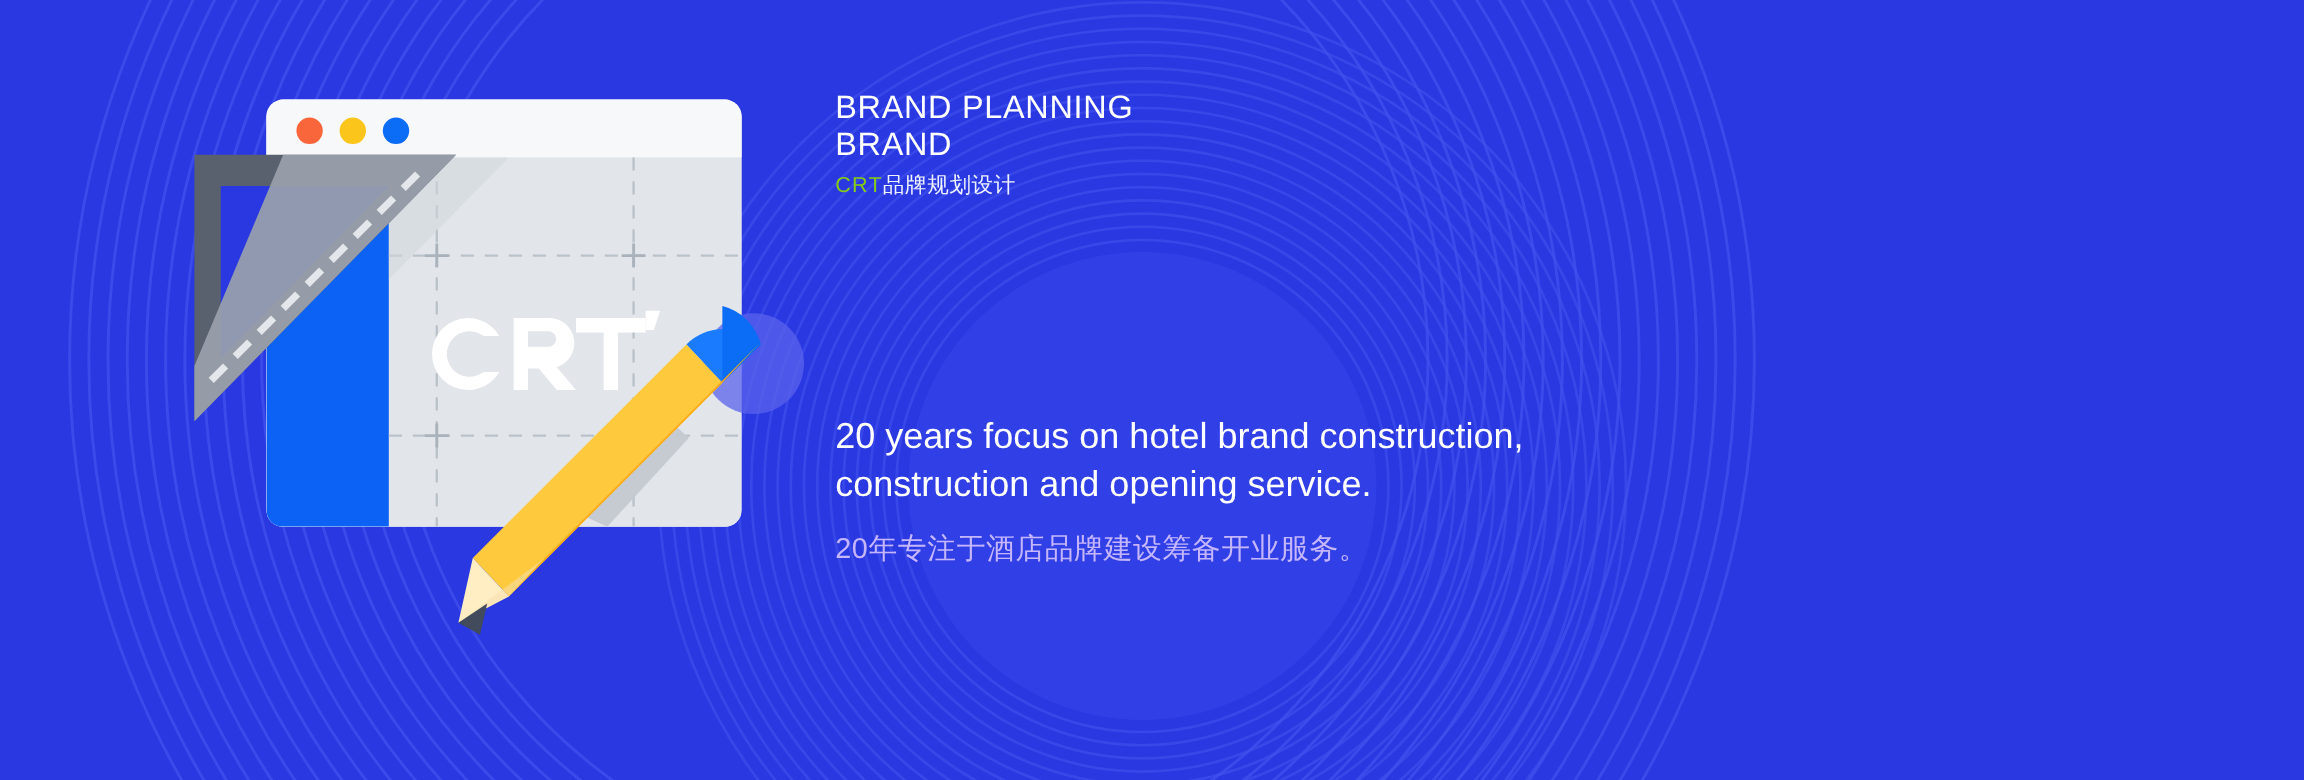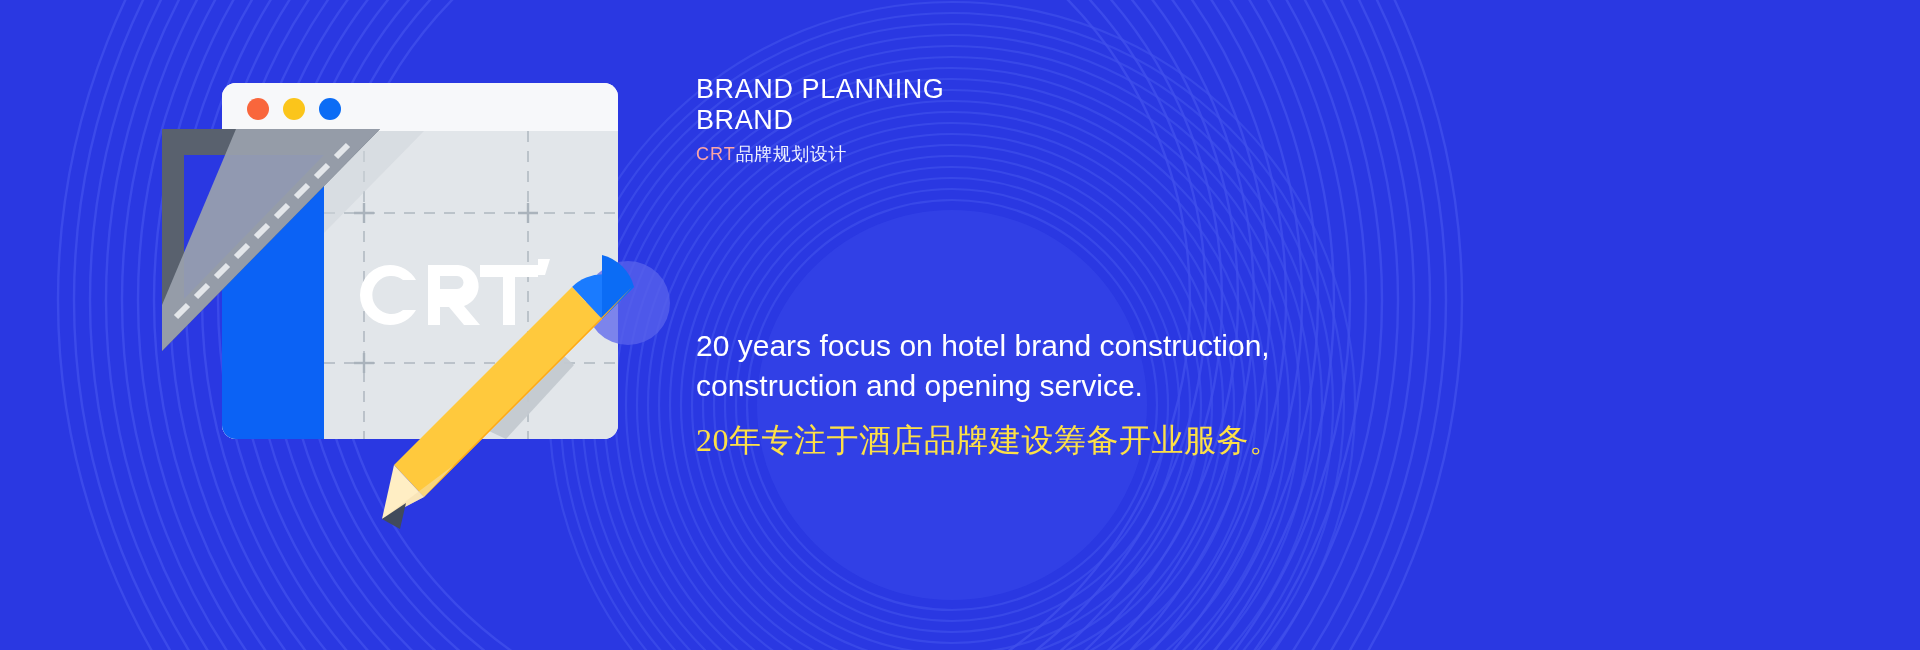--- a/index.html
+++ b/index.html
@@ -23,31 +23,31 @@
 
   .head-block{position:absolute;left:0;top:74px;}
   .head-line{
     color:#ffffff;font-size:27px;line-height:31px;
     letter-spacing:.6px;font-weight:400;white-space:nowrap;
   }
   .sub-line{
     margin-top:7px;font-size:18px;line-height:22px;
     letter-spacing:.5px;white-space:nowrap;color:#eef1ff;
   }
-  .sub-line .crt{color:#fca5a5;letter-spacing:1px;}
-
-  .body-block{position:absolute;left:0;top:326px;width:700px;}
+  .sub-line .crt{color:#84cc16;letter-spacing:1px;}
+
+  .body-block{position:absolute;left:0;top:344px;width:700px;}
   .body-en{
     color:#ffffff;font-size:30px;line-height:40px;
     font-weight:400;letter-spacing:0px;
   }
   .body-cn{
-    color:#fde047;font-size:32px;line-height:44px;
+    color:#c4b5fd;font-size:24px;line-height:44px;
     margin-top:12px;letter-spacing:.5px;
-    font-family:Liberation Serif, serif;
+    font-family:Liberation Sans, sans-serif;
   }
 </style>
 </head>
 <body>
 
 <div class="banner">
 
   <div class="bg-layer">
     <svg class="bg-svg" viewBox="0 0 1920 650" preserveAspectRatio="none">
       <defs>

